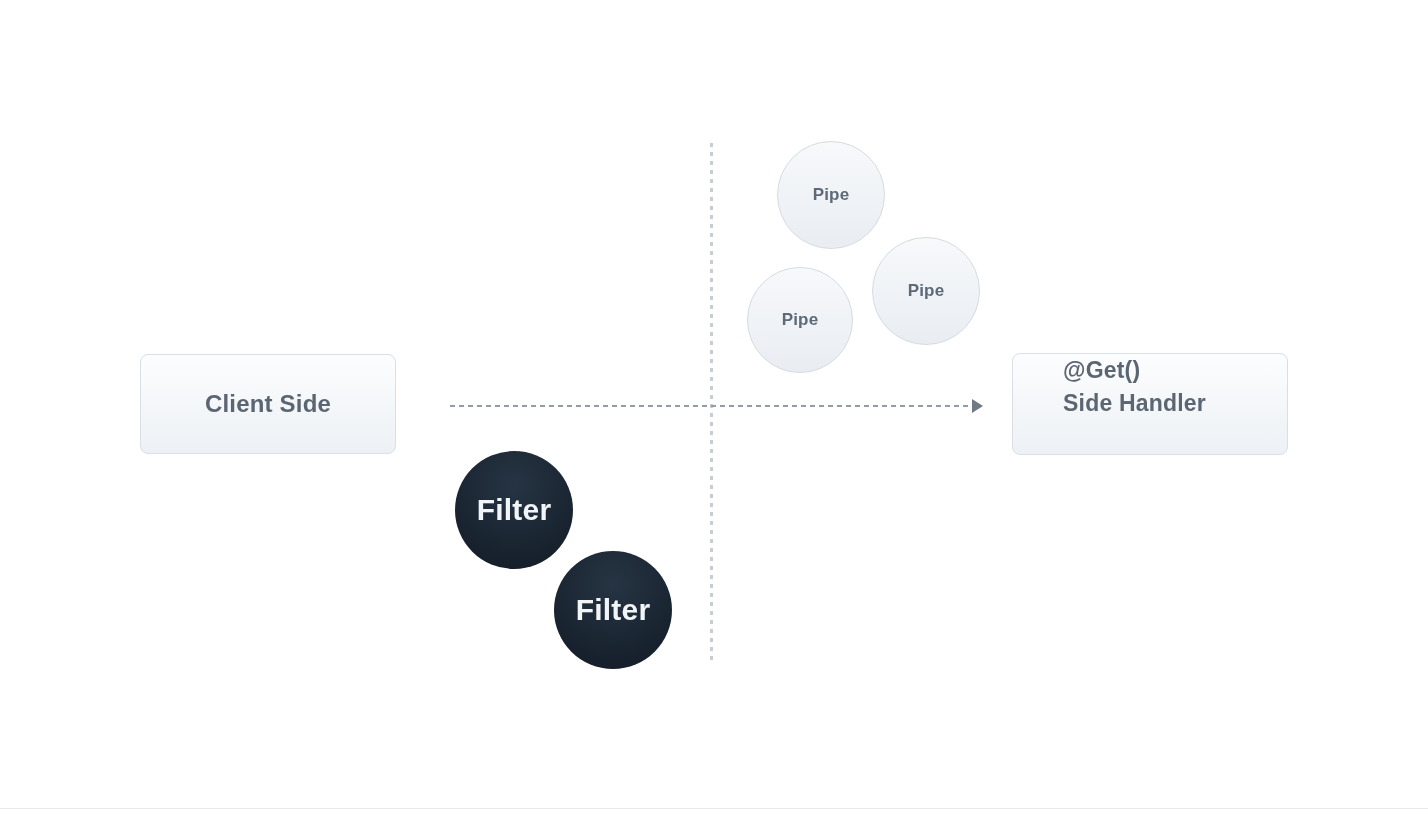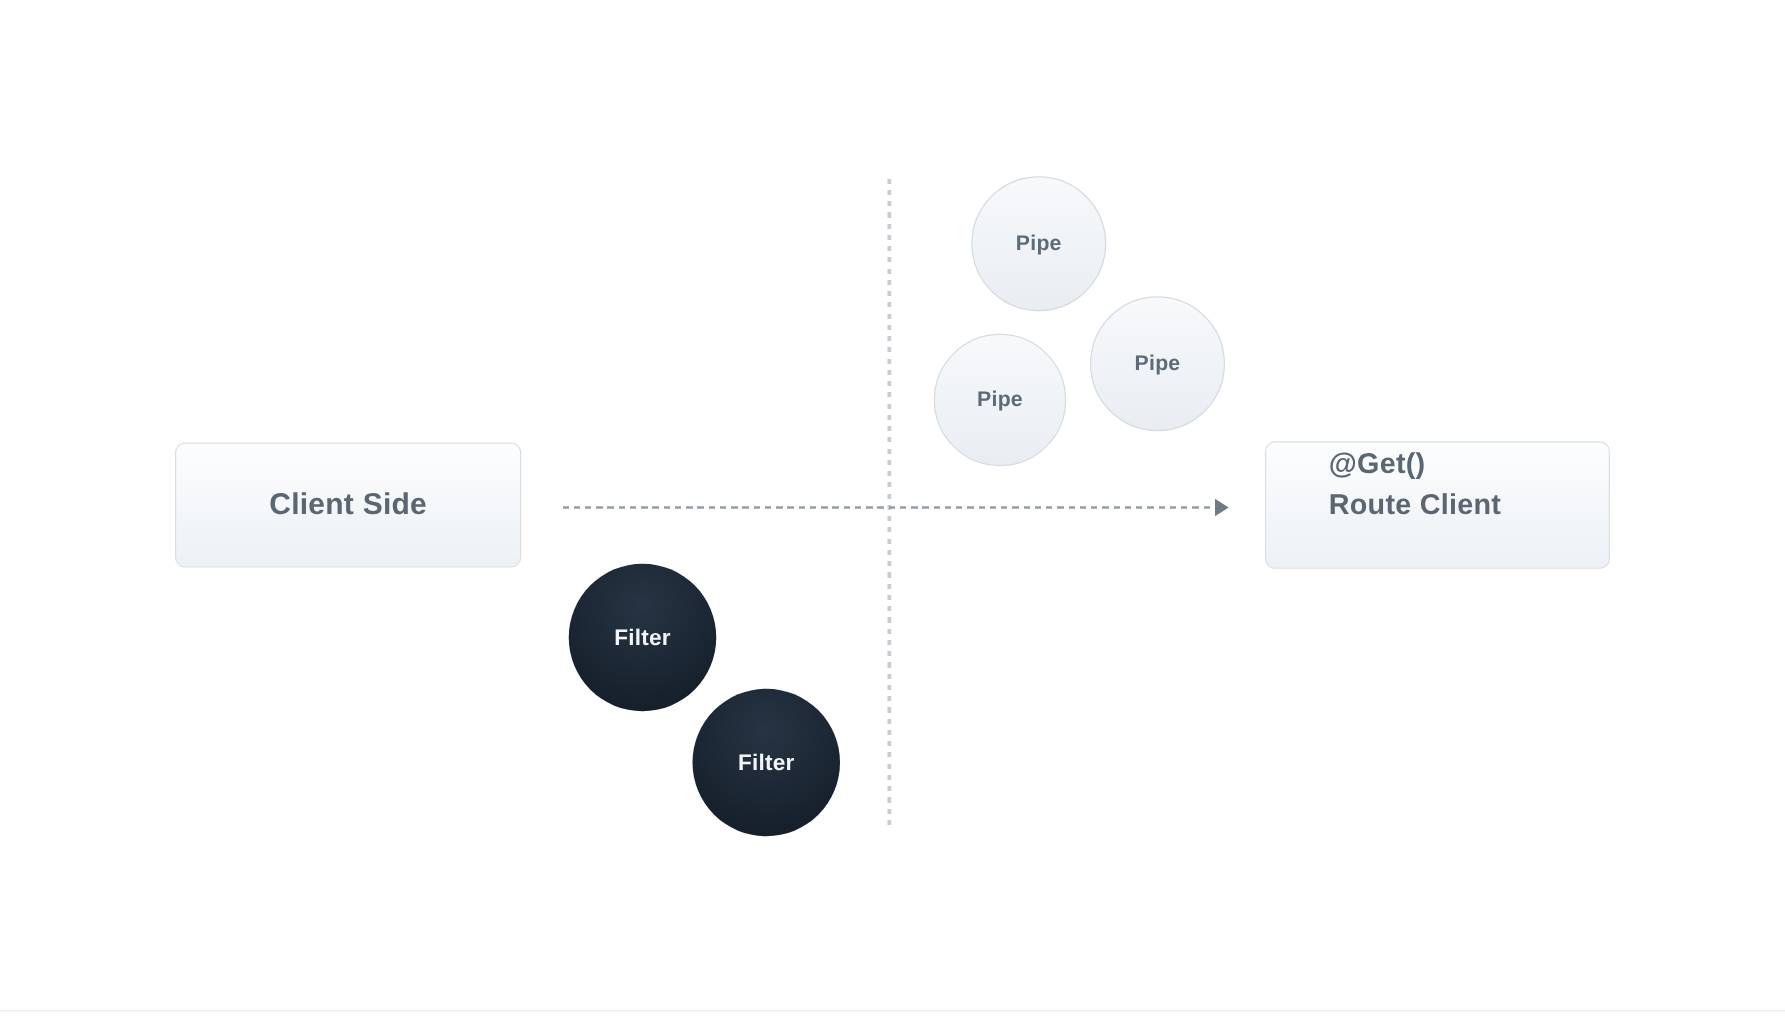--- a/index.html
+++ b/index.html
@@ -51,21 +51,21 @@
     border-radius: 8px;
     background: linear-gradient(180deg, #fcfdfe 0%, #edf1f5 100%);
     color: #5b6672;
     font-weight: 700;
     font-size: 24px;
     letter-spacing: 0.2px;
   }
   .client-box {
     left: 140px;
     top: 354px;
-    width: 277px;
+    width: 256px;
     height: 100px;
     display: flex;
     align-items: center;
     justify-content: center;
   }
   .route-box {
     left: 1012px;
     top: 353px;
     width: 276px;
     height: 102px;
@@ -92,21 +92,21 @@
     background: linear-gradient(180deg, #f7f9fb 0%, #e9edf2 100%);
     color: #5d6a78;
     font-size: 17px;
   }
   .pipe-1 { left: 777px; top: 141px; width: 108px; height: 108px; }
   .pipe-2 { left: 747px; top: 267px; width: 106px; height: 106px; }
   .pipe-3 { left: 872px; top: 237px; width: 108px; height: 108px; }
   .filter {
     background: radial-gradient(circle at 50% 28%, #263443 0%, #1b2633 55%, #121a24 100%);
     color: #f2f5f7;
-    font-size: 18px;
+    font-size: 30px;
     text-align: right;
   }
   .filter-1 { left: 455px; top: 451px; width: 118px; height: 118px; }
   .filter-2 { left: 554px; top: 551px; width: 118px; height: 118px; }
   
   .bottom-divider {
     position: absolute;
     left: 0;
     top: 808px;
     width: 1428px;
@@ -123,21 +123,21 @@
 
   <div class="hline"></div>
   <div class="arrowhead"></div>
 
   <div class="node-box client-box">
     <span>Client Side</span>
   </div>
 
   <div class="node-box route-box">
     <span>@Get()</span>
-    <span>Route Client</span>
+    <span>Side Handler</span>
   </div>
 
   <div class="circle pipe pipe-1">
     <span>Pipe</span>
   </div>
   <div class="circle pipe pipe-2">
     <span>Pipe</span>
   </div>
   <div class="circle pipe pipe-3">
     <span>Pipe</span>

